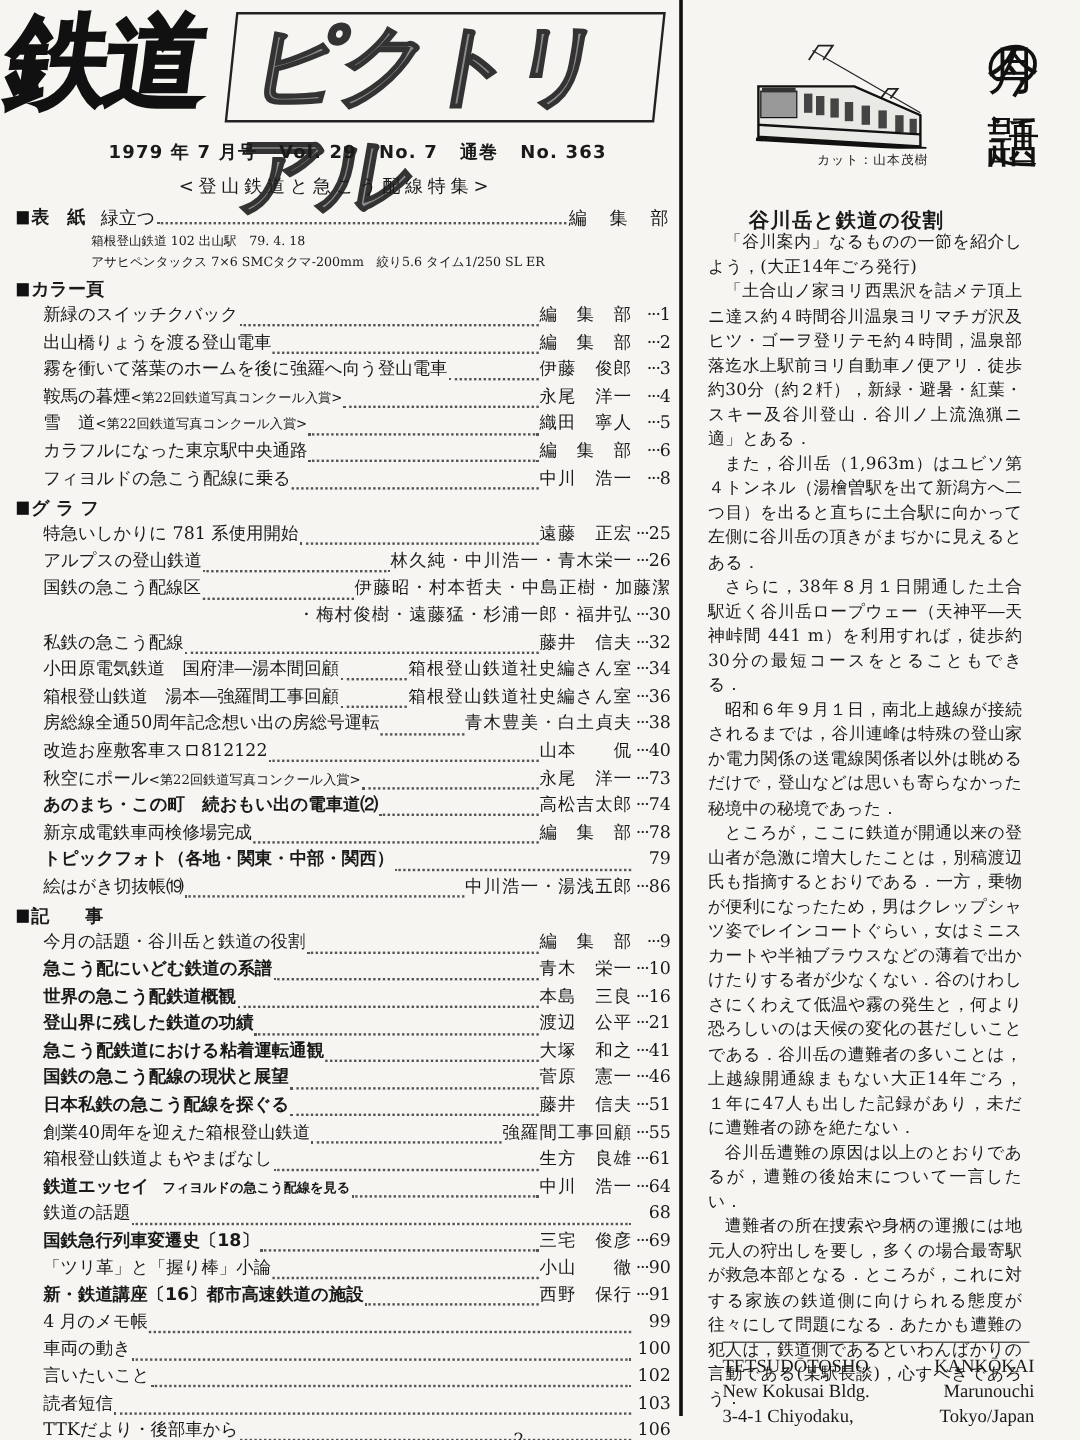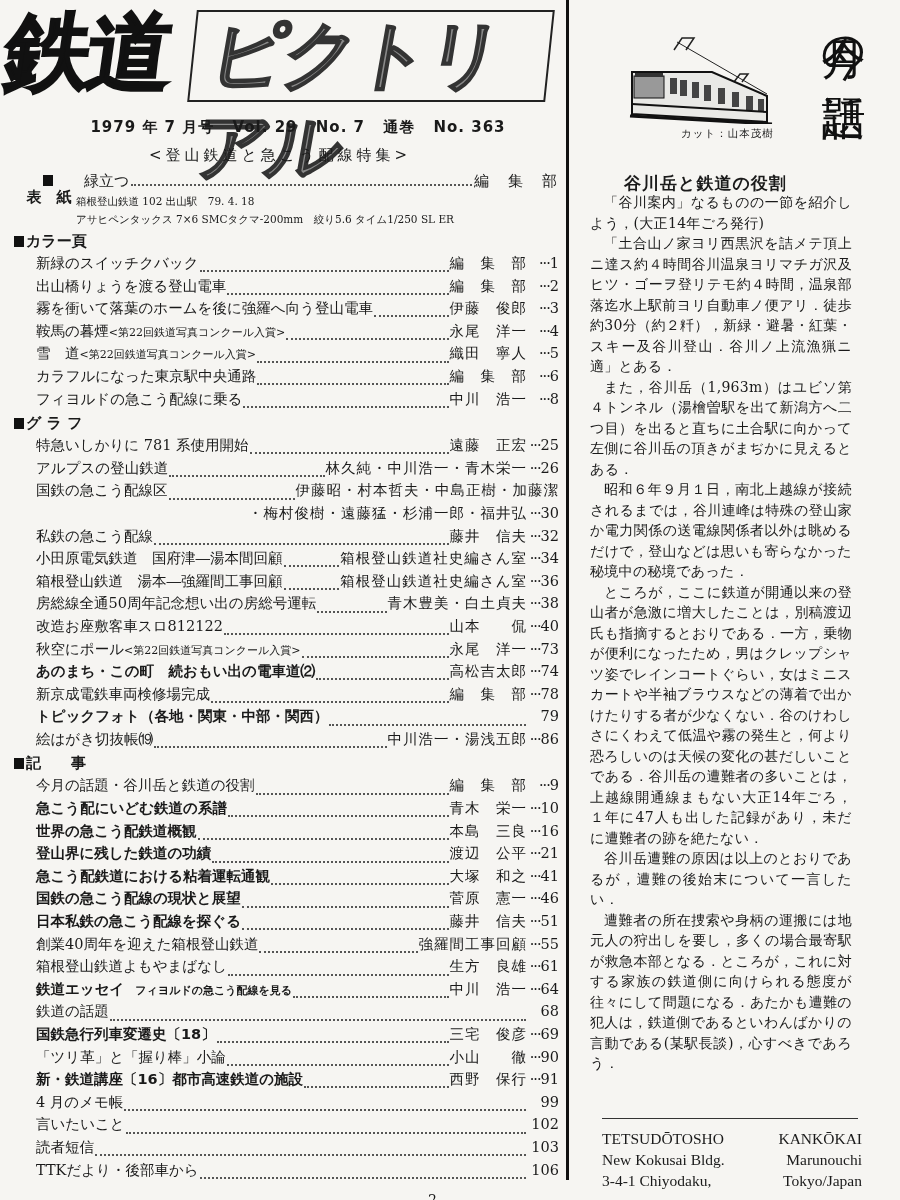--- a/index.html
+++ b/index.html
@@ -38,21 +38,21 @@
   }
 
   
   .toc { position: absolute; left: 14px; top: 170px; width: 545px; }
   .sec-head {
     font-family: "DejaVu Sans", sans-serif; font-size: 15px; font-weight: 700;
     height: 22px; line-height: 22px; display: flex; align-items: center; margin-top: 2px;
   }
   .sec-mark { display: inline-block; width: 10px; height: 11px; background: #111; margin-right: 2px; }
   .cover-row { display: flex; align-items: baseline; font-size: 15px; height: 22px; line-height: 22px; }
-  .cover-row .sec-label { font-family: "DejaVu Sans", sans-serif; font-weight: 700; width: 70px; display: flex; align-items: center; flex-direction: column; }
+  .cover-row .sec-label { font-family: "DejaVu Sans", sans-serif; font-weight: 700; width: 70px; display: flex; align-items: center; }
   .cover-note { padding-left: 62px; font-size: 10.5px; line-height: 18px; }
 
   .entry {
     display: flex; align-items: baseline; padding-left: 22px;
     height: 22.6px; line-height: 22.6px; font-size: 14.5px; white-space: nowrap;
   }
   .entry .title { flex: 0 0 auto; }
   .entry .title.bold { font-family: "DejaVu Sans", sans-serif; font-weight: 700; }
   .entry .title .sub { font-size: 11px; text-align: right; }
   .entry .lead {
@@ -352,20 +352,25 @@
         <div class="entry">
           <span class="title bold"><span>新・鉄道講座〔16〕都市高速鉄道の施設</span></span>
           <span class="lead"></span>
           <span class="author">西野　保行</span>
           <span class="page-no">91</span>
         </div>
         <div class="entry no-lead-dots">
           <span class="title"><span>4 月のメモ帳</span></span>
           <span class="lead"></span>
           <span class="page-no">99</span>
+        </div>
+        <div class="entry no-lead-dots">
+          <span class="title"><span>車両の動き</span></span>
+          <span class="lead"></span>
+          <span class="page-no">100</span>
         </div>
         <div class="entry no-lead-dots">
           <span class="title"><span>言いたいこと</span></span>
           <span class="lead"></span>
           <span class="page-no">102</span>
         </div>
         <div class="entry no-lead-dots">
           <span class="title"><span>読者短信</span></span>
           <span class="lead"></span>
           <span class="page-no">103</span>
@@ -404,20 +409,21 @@
       </svg>
     </div>
     <div class="credit">カット：山本茂樹</div>
     <div class="feature-v">今月の話題</div>
 
     <div class="art-title">谷川岳と鉄道の役割</div>
     <div class="art-body">
       <p>「谷川案内」なるものの一節を紹介しよう，(大正14年ごろ発行)</p>
       <p>「土合山ノ家ヨリ西黒沢を詰メテ頂上ニ達ス約４時間谷川温泉ヨリマチガ沢及ヒツ・ゴーヲ登リテモ約４時間，温泉部落迄水上駅前ヨリ自動車ノ便アリ．徒歩約30分（約２粁），新緑・避暑・紅葉・スキー及谷川登山．谷川ノ上流漁猟ニ適」とある．</p>
       <p>また，谷川岳（1,963m）はユビソ第４トンネル（湯檜曽駅を出て新潟方へ二つ目）を出ると直ちに土合駅に向かって左側に谷川岳の頂きがまぢかに見えるとある．</p>
+      <p>さらに，38年８月１日開通した土合駅近く谷川岳ロープウェー（天神平―天神峠間 441 m）を利用すれば，徒歩約30分の最短コースをとることもできる．</p>
       <p>昭和６年９月１日，南北上越線が接続されるまでは，谷川連峰は特殊の登山家か電力関係の送電線関係者以外は眺めるだけで，登山などは思いも寄らなかった秘境中の秘境であった．</p>
       <p>ところが，ここに鉄道が開通以来の登山者が急激に増大したことは，別稿渡辺氏も指摘するとおりである．一方，乗物が便利になったため，男はクレップシャツ姿でレインコートぐらい，女はミニスカートや半袖ブラウスなどの薄着で出かけたりする者が少なくない．谷のけわしさにくわえて低温や霧の発生と，何より恐ろしいのは天候の変化の甚だしいことである．谷川岳の遭難者の多いことは，上越線開通線まもない大正14年ごろ，１年に47人も出した記録があり，未だに遭難者の跡を絶たない．</p>
       <p>谷川岳遭難の原因は以上のとおりであるが，遭難の後始末について一言したい．</p>
       <p>遭難者の所在捜索や身柄の運搬には地元人の狩出しを要し，多くの場合最寄駅が救急本部となる．ところが，これに対する家族の鉄道側に向けられる態度が往々にして問題になる．あたかも遭難の犯人は，鉄道側であるといわんばかりの言動である(某駅長談)，心すべきであろう．</p>
     </div>
 
     <div class="footer-rule"></div>
     <div class="publisher">
       <div>
           <span>TETSUDŌTOSHO</span>

